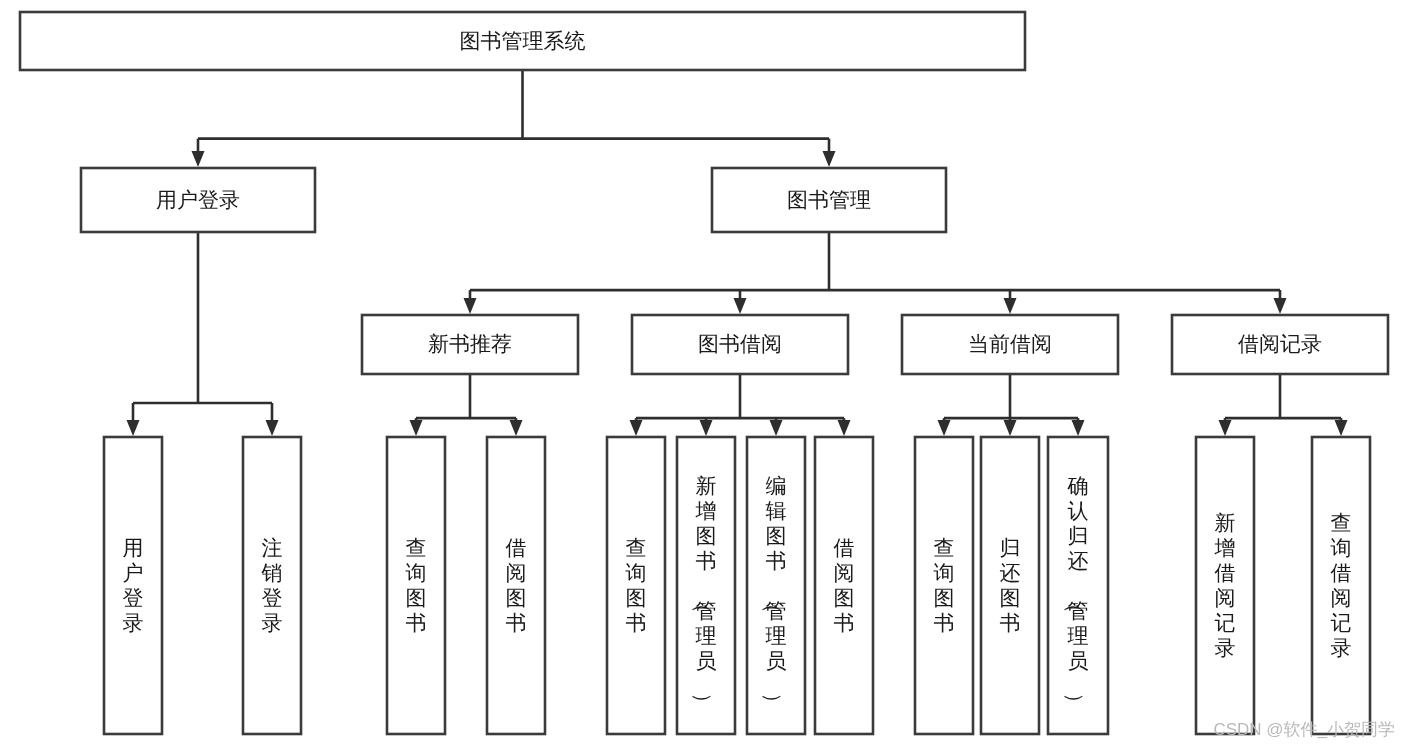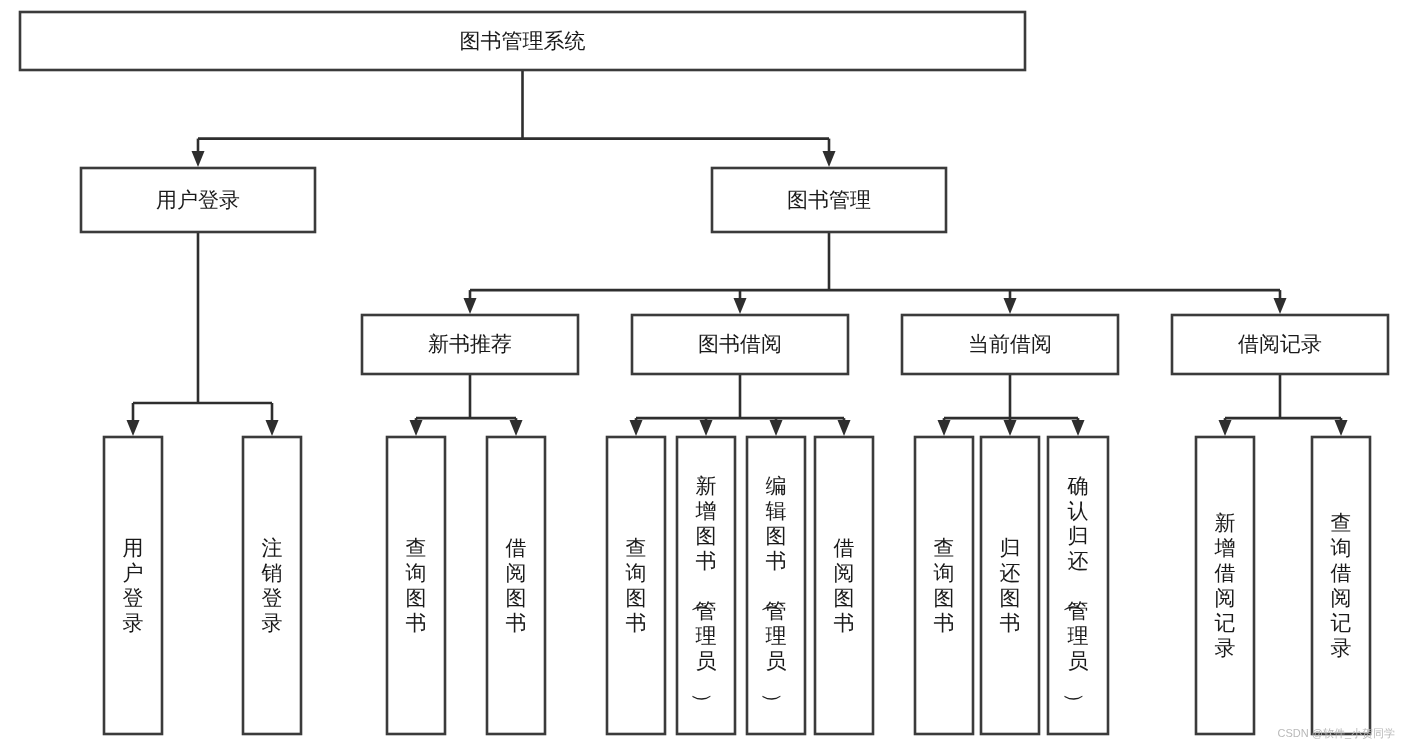--- a/index.html
+++ b/index.html
@@ -45,21 +45,21 @@
   }
   .arrow-head {
     fill: #2e2e2e;
     stroke: none;
   }
   .watermark {
     position: absolute;
     right: 10px;
     bottom: 6px;
     font-family: "Liberation Sans", "DejaVu Sans", sans-serif;
-    font-size: 11px;
+    font-size: 17px;
     color: #b9b9b9;
     white-space: nowrap;
     user-select: none;
   }
 </style>
 </head>
 <body>
 
 <svg id="diagram-root" viewBox="0 0 1405 747" width="1405" height="747">
   <g id="edge-layer">

